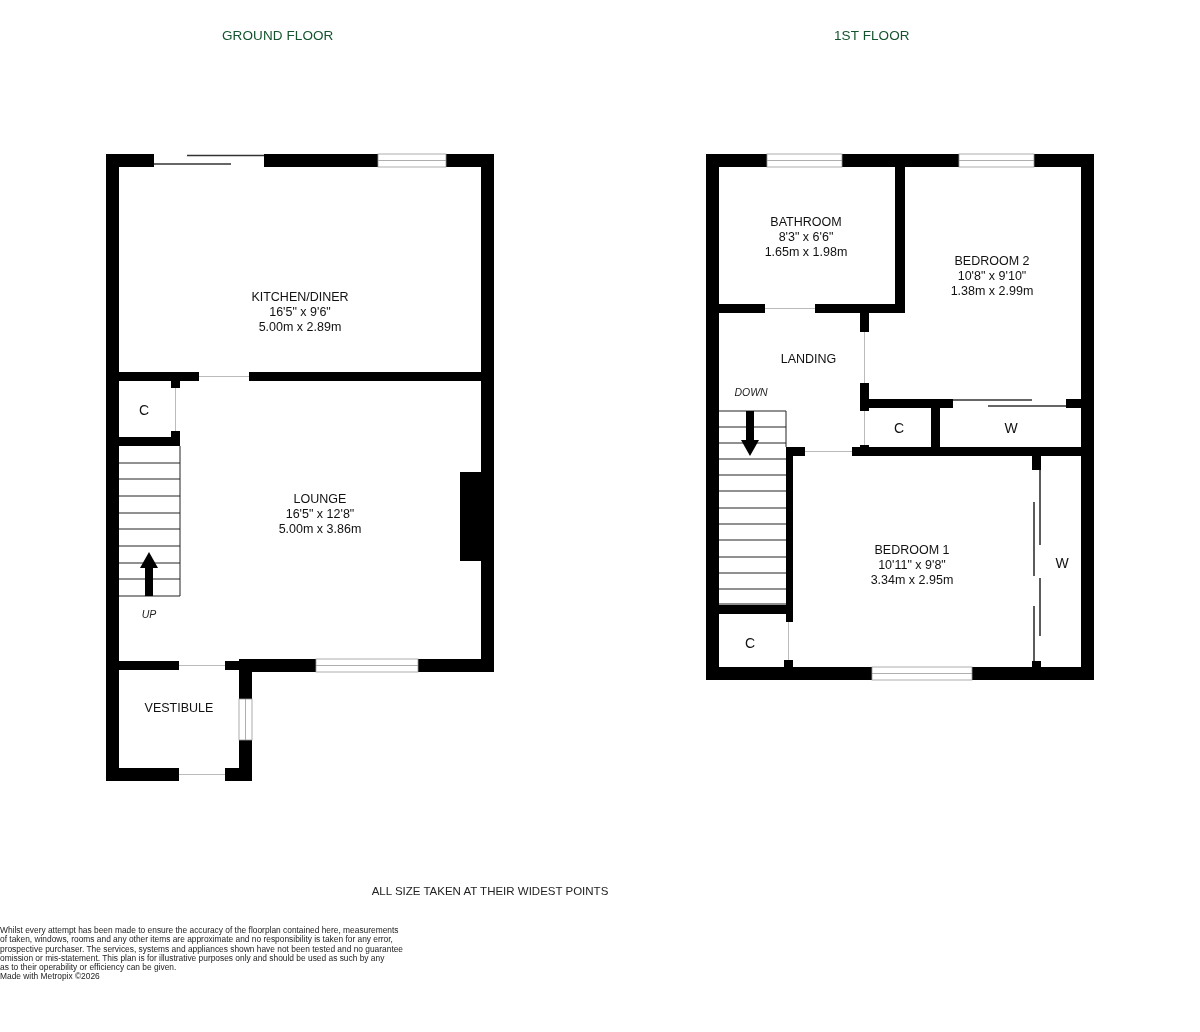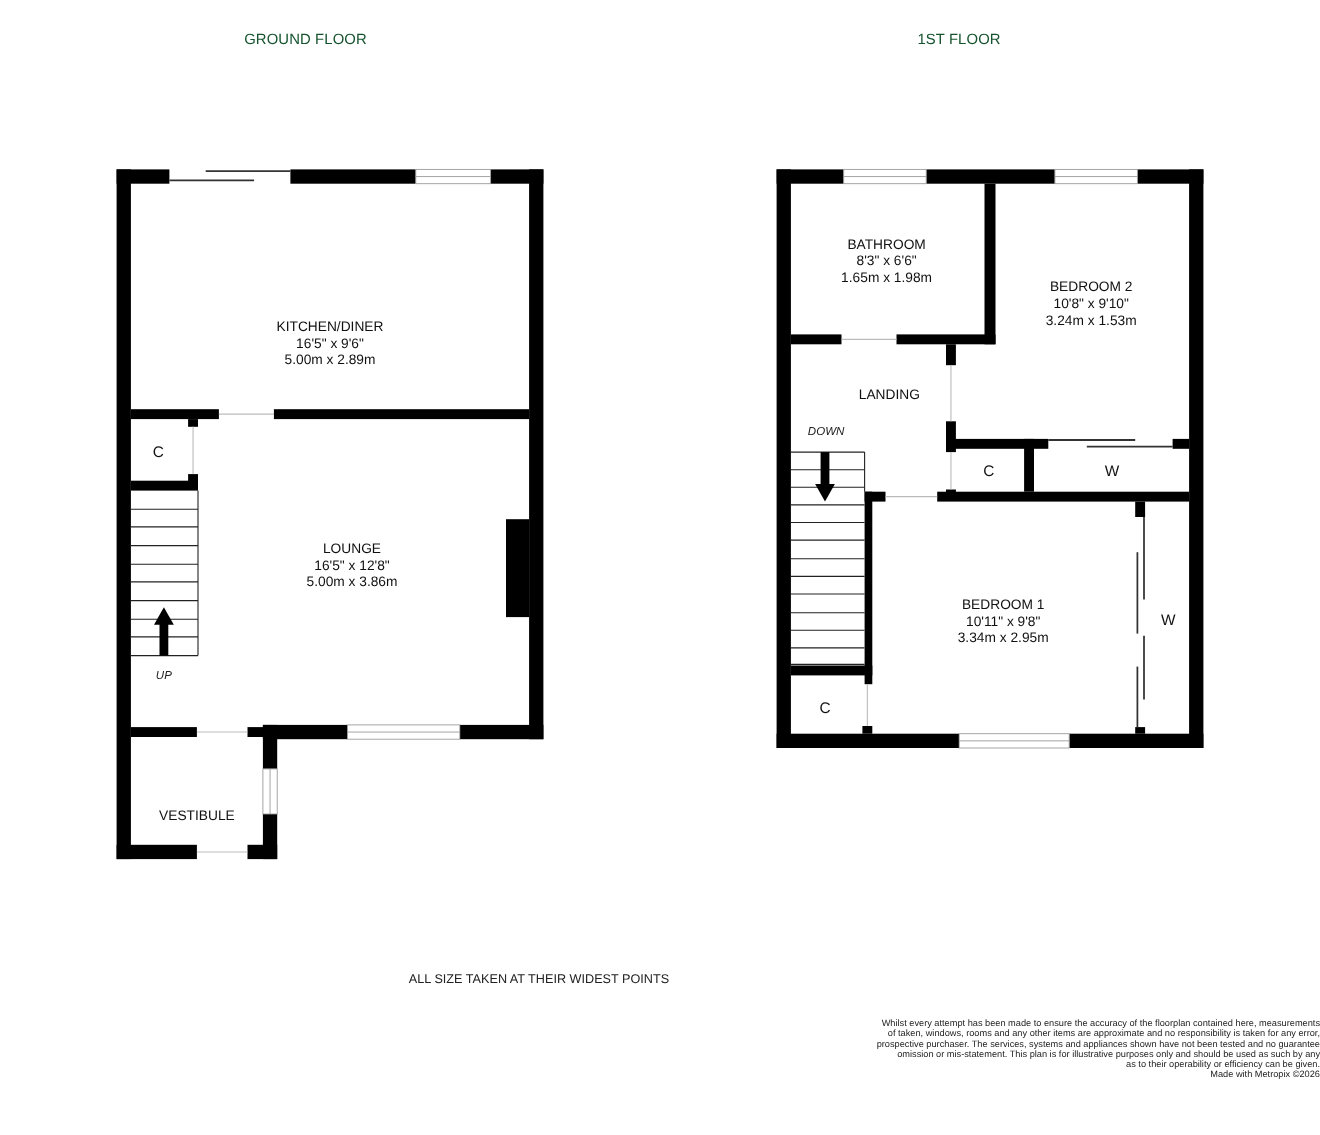--- a/index.html
+++ b/index.html
@@ -6,21 +6,21 @@
   body { width: 1200px; height: 1032px; position: relative; overflow: hidden;
          font-family: "Liberation Sans", "DejaVu Sans", sans-serif; color: #000; }
   .floor-title { position: absolute; top: 28px; font-size: 13.5px; color: #14532d; letter-spacing: 0.1px; }
   #title-ground { left: 222px; }
   #title-first { left: 834px; }
   svg.plan { position: absolute; left: 0; top: 0; }
   .room-label { position: absolute; text-align: center; font-weight: normal; font-size: 12.5px; line-height: 15px; color: #111; transform: translateX(-50%); white-space: nowrap; }
   .room-label div { white-space: nowrap; }
   .small-label { position: absolute; font-size: 10.5px; color: #222; transform: translateX(-50%); white-space: nowrap; font-style: italic; }
   .footer-note { position: absolute; left: 0; width: 980px; top: 885px; text-align: center; font-size: 11.5px; color: #222; }
-  .disclaimer { position: absolute; left: 0; width: 1200px; top: 926px; text-align: right; font-size: 8.4px; line-height: 9.3px; color: #222; }
+  .disclaimer { position: absolute; left: 0; width: 1200px; top: 926px; text-align: left; font-size: 8.4px; line-height: 9.3px; color: #222; }
   .disclaimer div { white-space: nowrap; }
 </style>
 </head>
 <body>
 
 <div class="floor-title" id="title-ground">GROUND FLOOR</div>
 <div class="floor-title" id="title-first">1ST FLOOR</div>
 
 <svg class="plan" width="1200" height="1032" viewBox="0 0 1200 1032">
 
@@ -184,37 +184,37 @@
 <div class="room-label" style="left:300px; top:250px;margin-top:40px;">
   <div>KITCHEN/DINER</div>
   <div>16'5"  x 9'6"</div>
   <div>5.00m  x 2.89m</div>
 </div>
 <div class="room-label" style="left:320px; top:492px;">
   <div>LOUNGE</div>
   <div>16'5"  x 12'8"</div>
   <div>5.00m  x 3.86m</div>
 </div>
-<div class="room-label" style="left:179px; top:734px;">
+<div class="room-label" style="left:179px; top:701px;">
   <div>VESTIBULE</div>
 </div>
 <div class="room-label" style="left:144px; top:403px; font-size:14px;">
   <div>C</div>
 </div>
 <div class="small-label" style="left:149px; top:608px;">UP</div>
 
 <div class="room-label" style="left:806px; top:215px;">
   <div>BATHROOM</div>
   <div>8'3"  x 6'6"</div>
   <div>1.65m  x 1.98m</div>
 </div>
 <div class="room-label" style="left:992px; top:254px;">
   <div>BEDROOM 2</div>
   <div>10'8"  x 9'10"</div>
-  <div>3.24m  x 1.53m</div>
+  <div>1.38m  x 2.99m</div>
 </div>
 <div class="room-label" style="left:788px; top:352px;padding-left:41px;">
   <div>LANDING</div>
 </div>
 <div class="small-label" style="left:751px; top:386px;">DOWN</div>
 <div class="room-label" style="left:899px; top:421px; font-size:14px;">
   <div>C</div>
 </div>
 <div class="room-label" style="left:1011px; top:421px; font-size:14px;">
   <div>W</div>

